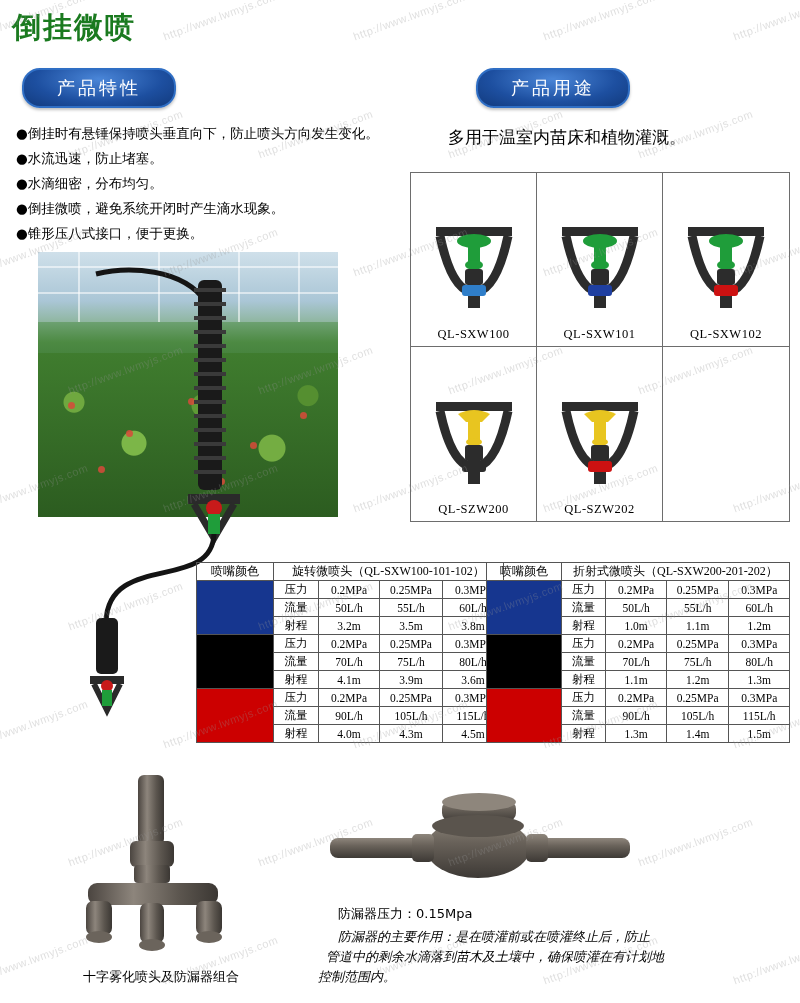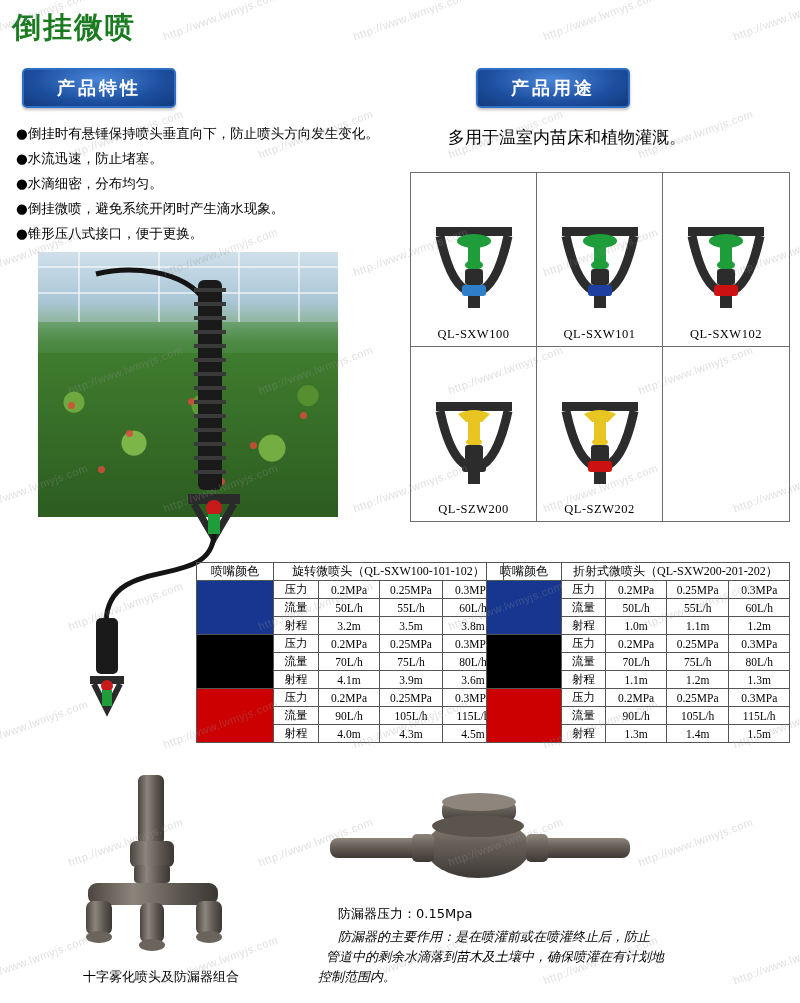--- a/index.html
+++ b/index.html
@@ -18,25 +18,25 @@
   }
   
   #title{
     position:absolute;left:12px;top:8px;
     font-size:29px;font-weight:bold;color:#1a7a1f;
     letter-spacing:2px;
     font-family:"DejaVu Sans",sans-serif;
   }
   .pill{
     position:absolute;
-    width:150px;height:36px;border-radius:5px;
+    width:150px;height:36px;border-radius:18px;
     background:radial-gradient(ellipse at 50% 25%,#4a86d8 0%,#1d4fa0 60%,#123a7d 100%);
     border:2px solid #2f6ec4;
     box-shadow:0 2px 3px rgba(0,0,0,.25);
-    color:#fff;font-size:18px;font-weight:bold;
+    color:#fff;font-size:18px;font-weight:normal;
     display:flex;align-items:center;justify-content:center;
     letter-spacing:3px;
   }
   #pill-features{left:22px;top:68px;}
   #pill-usage{left:476px;top:68px;}
 
   .feat{
     position:absolute;left:16px;font-size:13.5px;line-height:18px;white-space:nowrap;
   }
   #usage-text{

